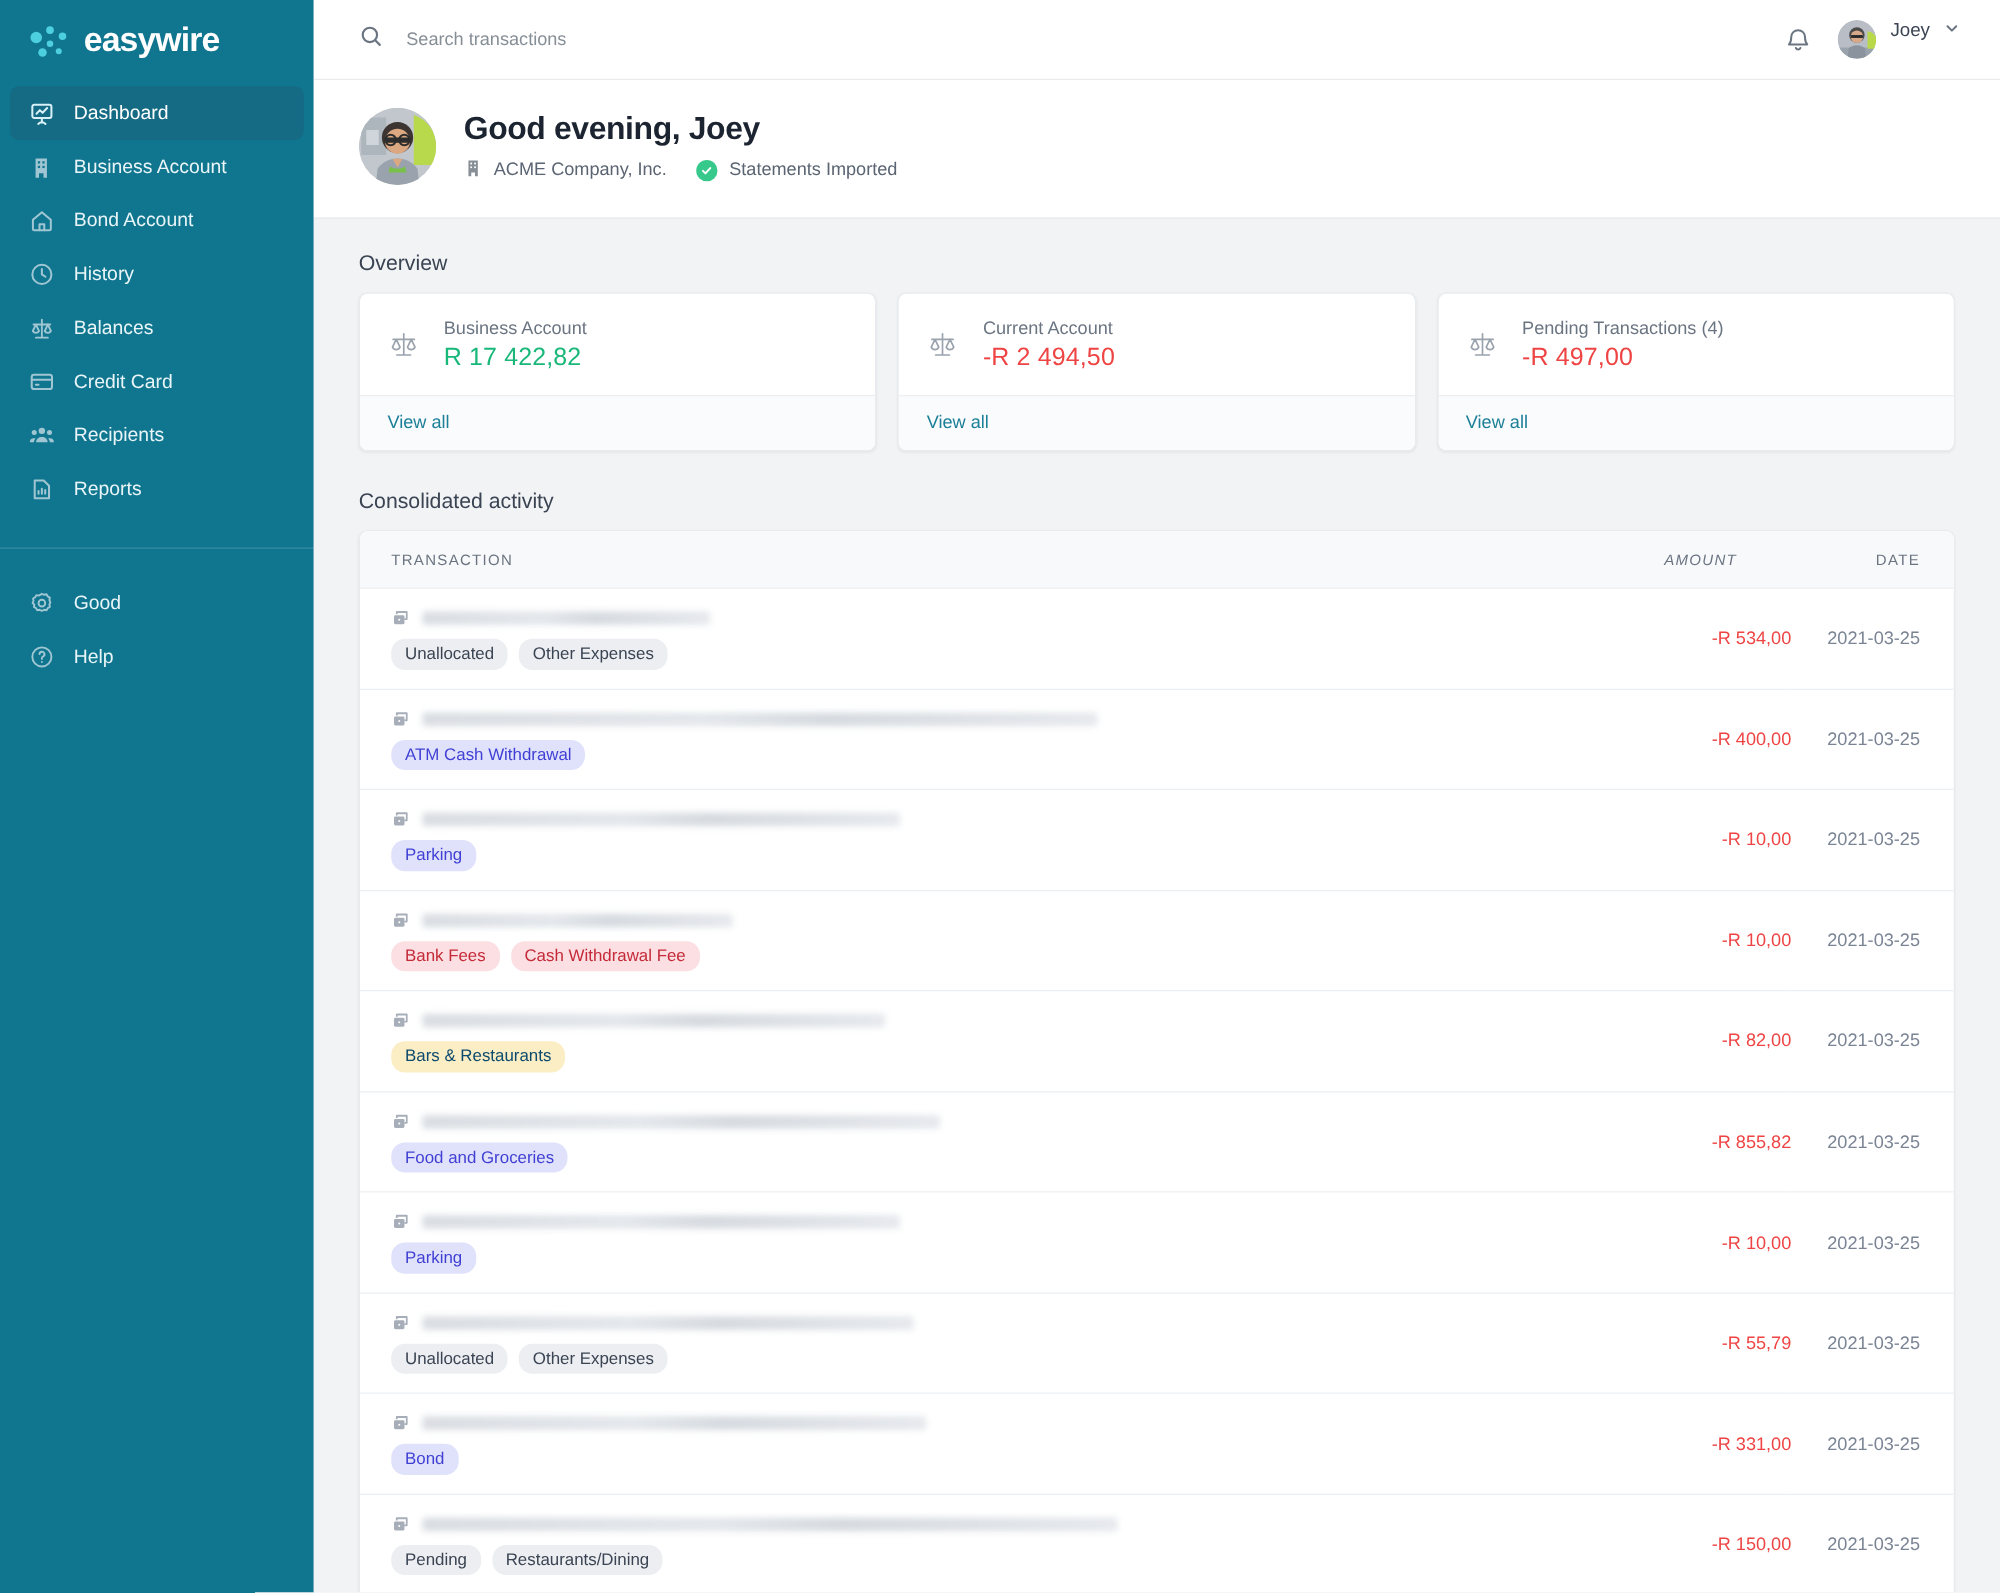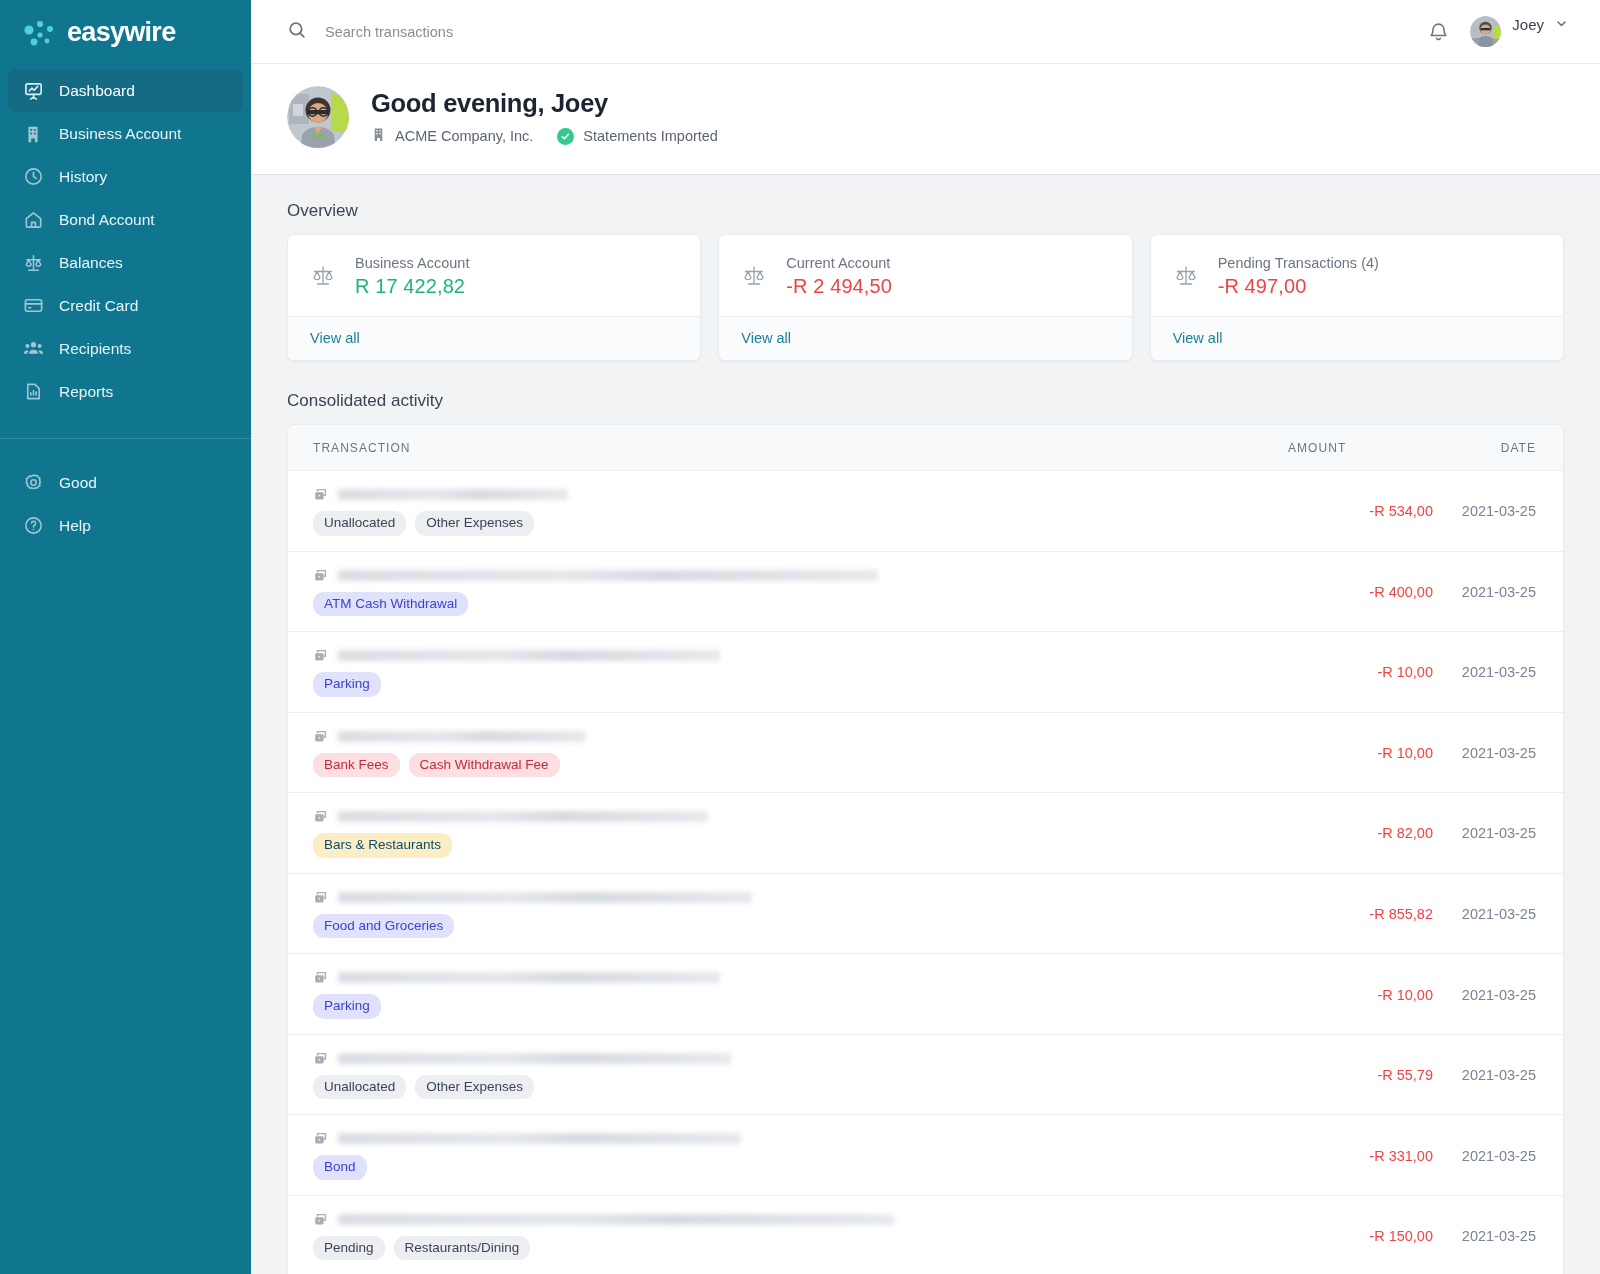--- a/index.html
+++ b/index.html
@@ -106,21 +106,21 @@
     overflow: hidden;
   }
   table { width: 100%; border-collapse: collapse; table-layout: fixed; }
   thead th {
     background: #f8f9fb; text-align: left;
     font-size: 12px; letter-spacing: 1.05px; color: #6b7582; font-weight: 400;
     padding: 16px 0 15px 0;
     border-bottom: 1px solid #eceff2;
   }
   th.c-txn { padding-left: 25px; }
-  th.c-amt { text-align: left; width: 145px; }
+  th.c-amt { text-align: center; width: 145px; font-style: italic; }
   th.c-date { text-align: right; width: 130px; padding-right: 27px; }
   tbody td { border-bottom: 1px solid #eceff2; padding: 16px 0 15px 0; vertical-align: middle; }
   td.c-txn { padding-left: 25px; }
   td.c-amt { text-align: right; font-size: 14.5px; color: #ef4444; width: 145px; }
   td.c-date { text-align: right; font-size: 14.5px; color: #7a8494; width: 130px; padding-right: 27px; }
   .txn-line { display: flex; align-items: center; gap: 10px; }
   .copy-ico { width: 15px; height: 15px; flex: none; opacity: .85; }
   .redacted {
     height: 11px; border-radius: 2px;
     background: linear-gradient(90deg,#d3d7dd 0%, #dfe3e8 42%, #cfd4da 60%, #e2e5ea 100%);
@@ -178,35 +178,35 @@
               <rect x="8" y="9.5" width="2" height="2" fill="#10768f"></rect>
               <rect x="12" y="9.5" width="2" height="2" fill="#10768f"></rect>
           </svg>
         </span>
         <span class="lbl">Business Account</span>
       </div>
 
       <div class="nav-item">
         <span class="ico">
           <svg viewBox="0 0 22 22" width="21" height="21" fill="none" stroke="#9fc6d2" stroke-width="1.7" stroke-linecap="round" stroke-linejoin="round">
+            <path d="M3.5 10.2L11 4l7.5 6.2V18a1 1 0 0 1-1 1h-13a1 1 0 0 1-1-1z"></path>
+              <path d="M9 19v-5h4v5"></path>
+          </svg>
+        </span>
+        <span class="lbl">Bond Account</span>
+      </div>
+
+      <div class="nav-item">
+        <span class="ico">
+          <svg viewBox="0 0 22 22" width="21" height="21" fill="none" stroke="#9fc6d2" stroke-width="1.7" stroke-linecap="round" stroke-linejoin="round">
             <circle cx="11" cy="11" r="8"></circle>
               <path d="M11 6.5V11l3 2"></path>
           </svg>
         </span>
         <span class="lbl">History</span>
-      </div>
-
-      <div class="nav-item">
-        <span class="ico">
-          <svg viewBox="0 0 22 22" width="21" height="21" fill="none" stroke="#9fc6d2" stroke-width="1.7" stroke-linecap="round" stroke-linejoin="round">
-            <path d="M3.5 10.2L11 4l7.5 6.2V18a1 1 0 0 1-1 1h-13a1 1 0 0 1-1-1z"></path>
-              <path d="M9 19v-5h4v5"></path>
-          </svg>
-        </span>
-        <span class="lbl">Bond Account</span>
       </div>
 
       <div class="nav-item">
         <span class="ico">
           <svg viewBox="0 0 22 22" width="21" height="21" fill="none" stroke="#9fc6d2" stroke-width="1.55" stroke-linecap="round" stroke-linejoin="round">
             <path d="M11 4v15M6 19h10M4 8h14M6 8l-2.6 5.4a2.9 2.9 0 0 0 5.2 0z"></path>
               <path d="M16 8l-2.6 5.4a2.9 2.9 0 0 0 5.2 0z"></path>
           </svg>
         </span>
         <span class="lbl">Balances</span>

